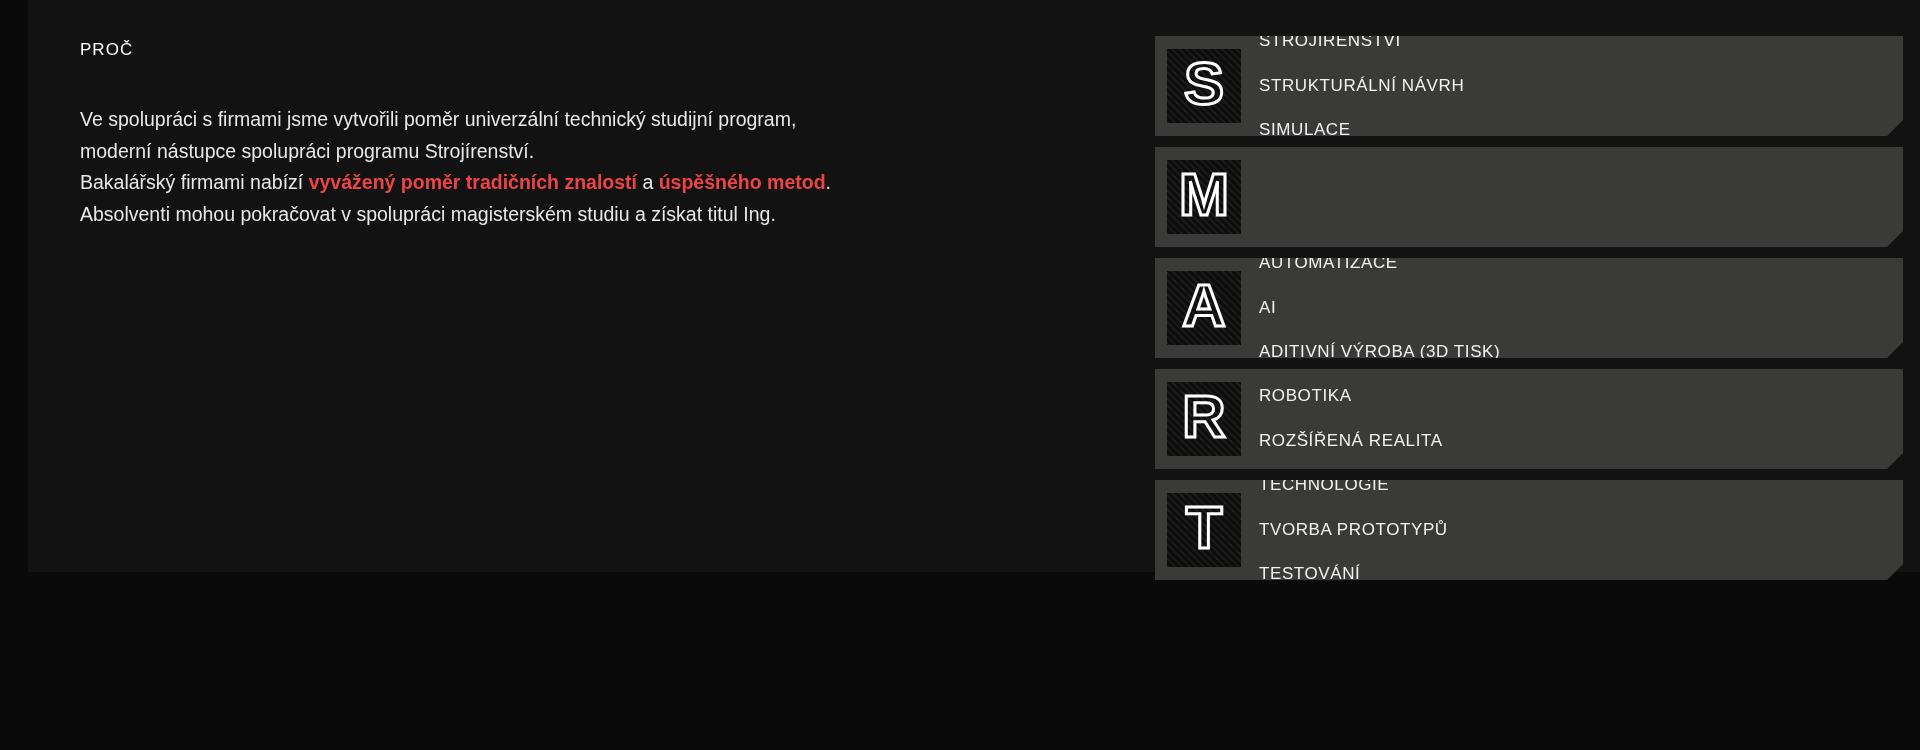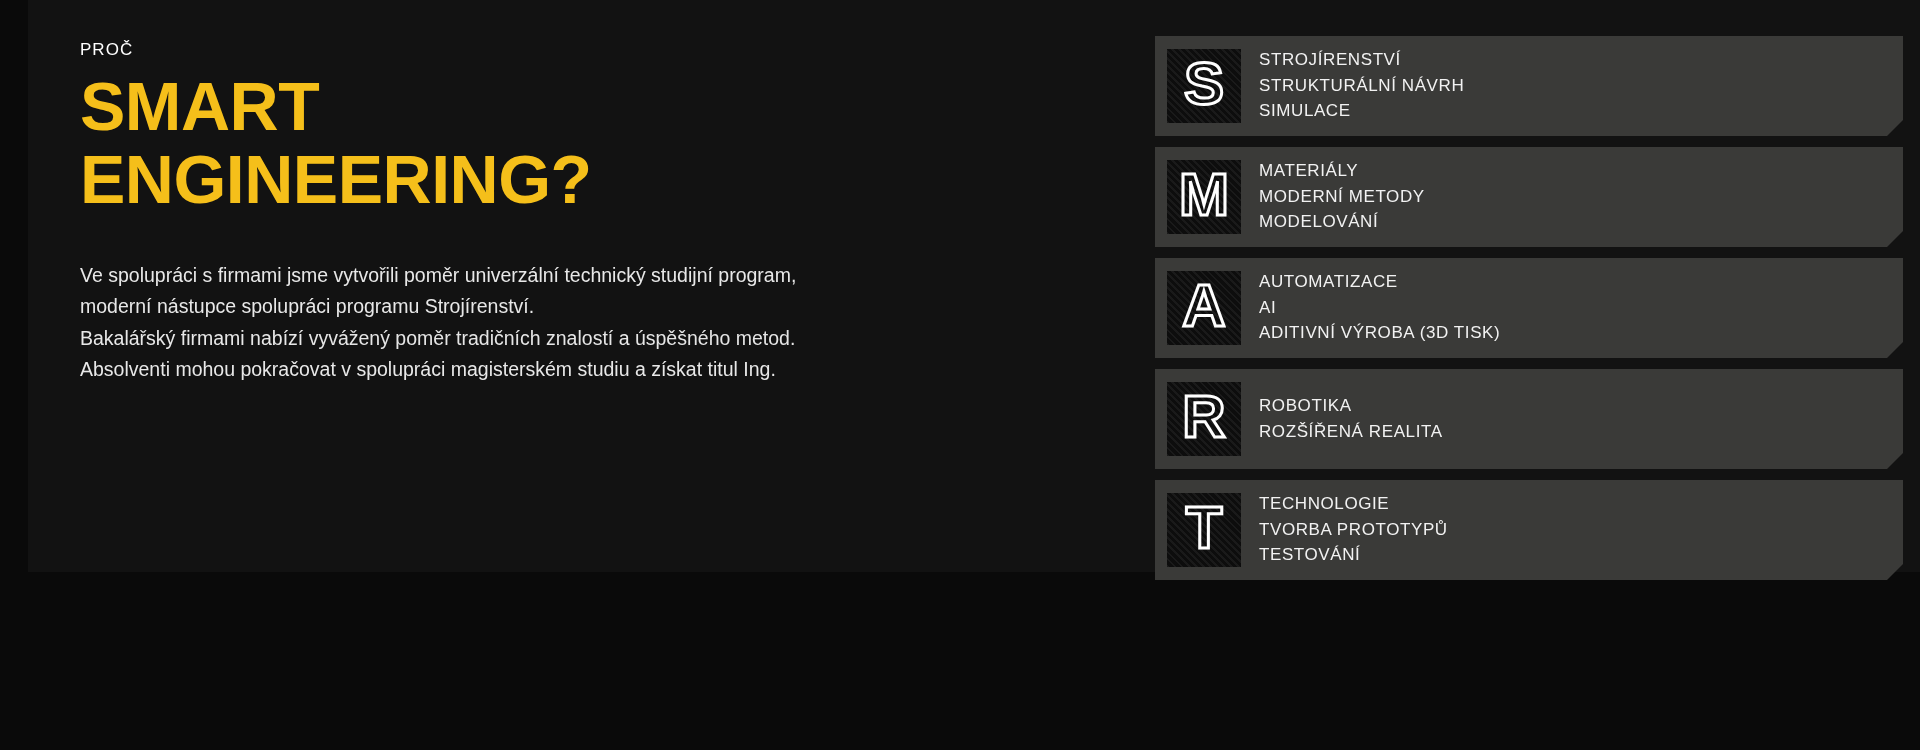--- a/index.html
+++ b/index.html
@@ -56,21 +56,21 @@
   .headline .line { display: block; }
   .body-copy {
     margin-top: 44px;
     font-size: 19.5px;
     line-height: 1.62;
     color: #e8e8e8;
     font-weight: 400;
     max-width: 1040px;
   }
   .body-copy p { margin: 0; }
-  .body-copy b { font-weight: 400; color: #e5e5e5; }
+  .body-copy b { font-weight: 700; color: #ef4444; }
 
   .cards {
     position: absolute;
     left: 1127px;
     top: 36px;
     width: 748px;
   }
   .card {
     position: relative;
     display: flex;
@@ -109,42 +109,38 @@
     -webkit-text-stroke: 3px #ffffff;
     text-stroke: 3px #ffffff;
     letter-spacing: 0;
     position: relative;
     top: -2px;
   }
   .card-lines {
     display: flex;
     flex-direction: column;
     justify-content: center;
-    gap: 1px;
+    gap: 20px;
   }
   .card-line {
     font-size: 17px;
     letter-spacing: 0.035em;
     color: #f2f2f2;
     line-height: 1.45;
     text-transform: uppercase;
     white-space: nowrap;
   }
 </style>
 </head>
 <body>
 
 <div class="page">
 
   <div class="left-col">
     <div class="eyebrow">PROČ</div>
-    <h1 class="headline">
-      <span class="line">SMART</span>
-      <span class="line">ENGINEERING?</span>
-    </h1>
     <div class="body-copy">
       <p>Ve spolupráci s firmami jsme vytvořili poměr univerzální technický studijní program,</p>
       <p>moderní nástupce spolupráci programu Strojírenství.</p>
       <p><span>Bakalářský firmami nabízí </span><b>vyvážený poměr tradičních znalostí</b><span> a </span><b>úspěšného metod</b><span>.</span></p>
       <p>Absolventi mohou pokračovat v spolupráci magisterském studiu a získat titul Ing.</p>
     </div>
   </div>
 
   <div class="cards">
 
@@ -155,25 +151,20 @@
       <div class="card-lines">
         <div class="card-line">STROJÍRENSTVÍ</div>
         <div class="card-line">STRUKTURÁLNÍ NÁVRH</div>
         <div class="card-line">SIMULACE</div>
       </div>
     </div>
 
     <div class="card">
       <div class="card-letter">
         <span>M</span>
-      </div>
-      <div class="card-lines">
-        <div class="card-line">MATERIÁLY</div>
-        <div class="card-line">MODERNÍ METODY</div>
-        <div class="card-line">MODELOVÁNÍ</div>
       </div>
     </div>
 
     <div class="card">
       <div class="card-letter">
         <span>A</span>
       </div>
       <div class="card-lines">
         <div class="card-line">AUTOMATIZACE</div>
         <div class="card-line">AI</div>

